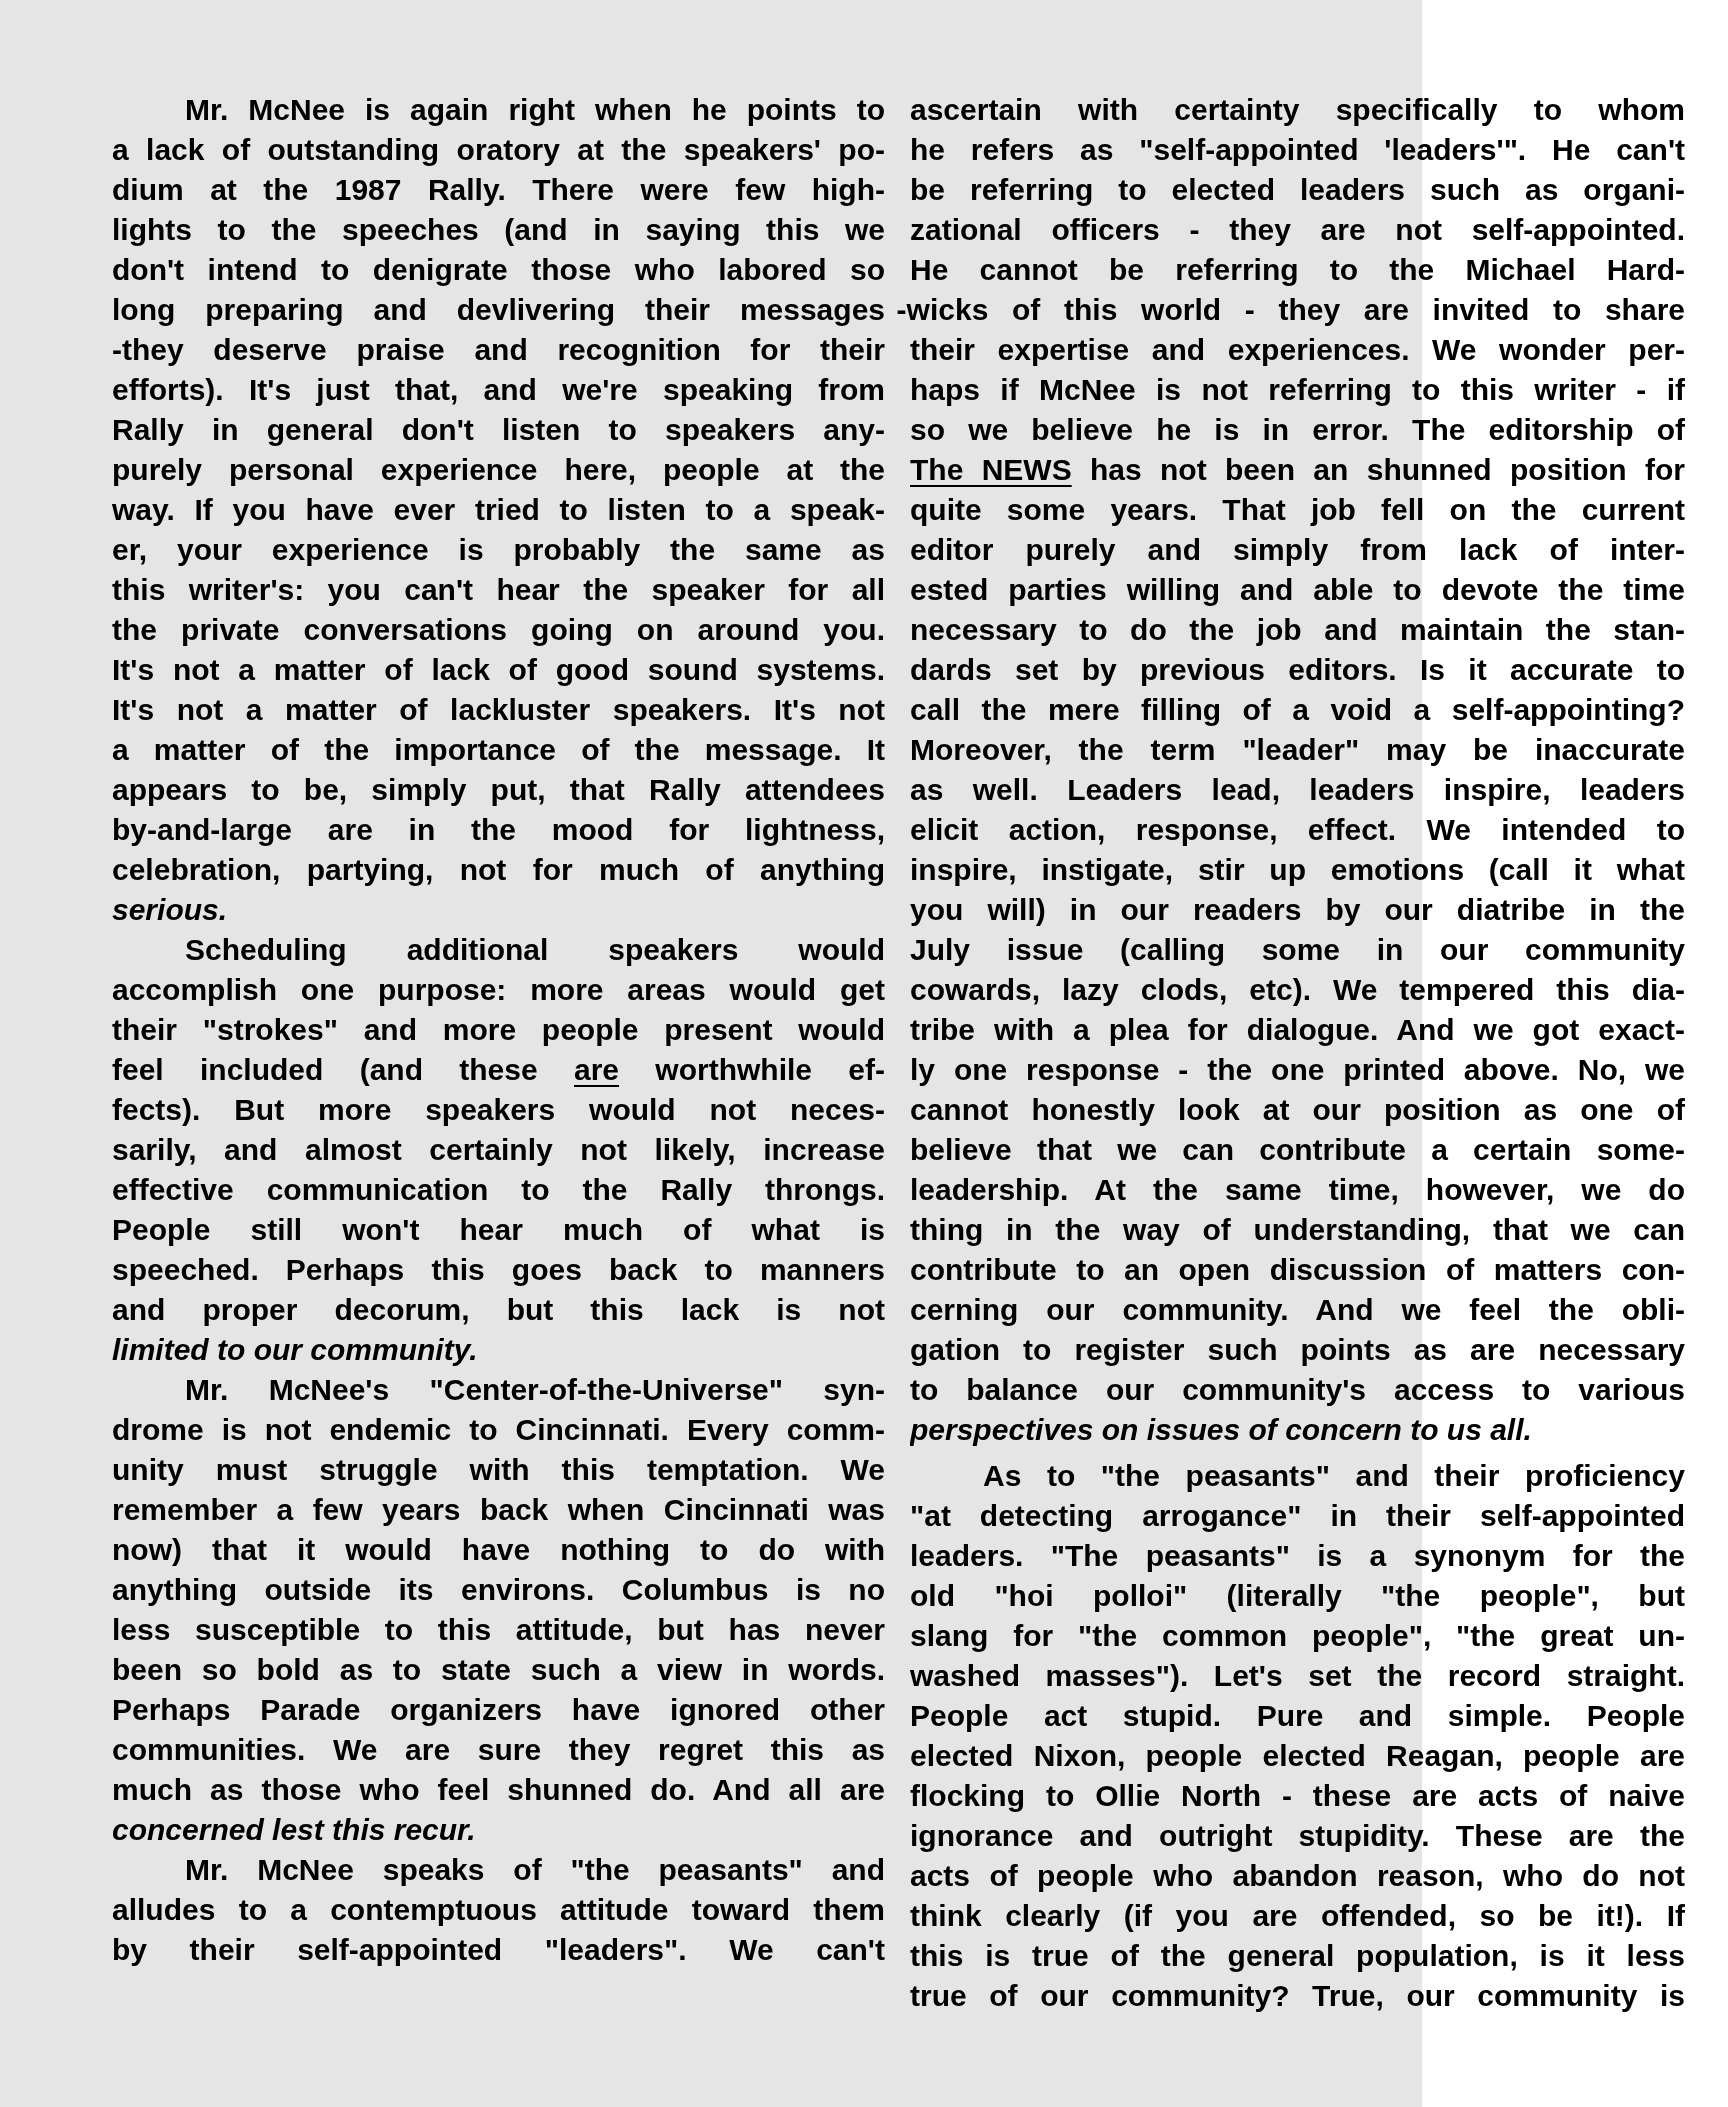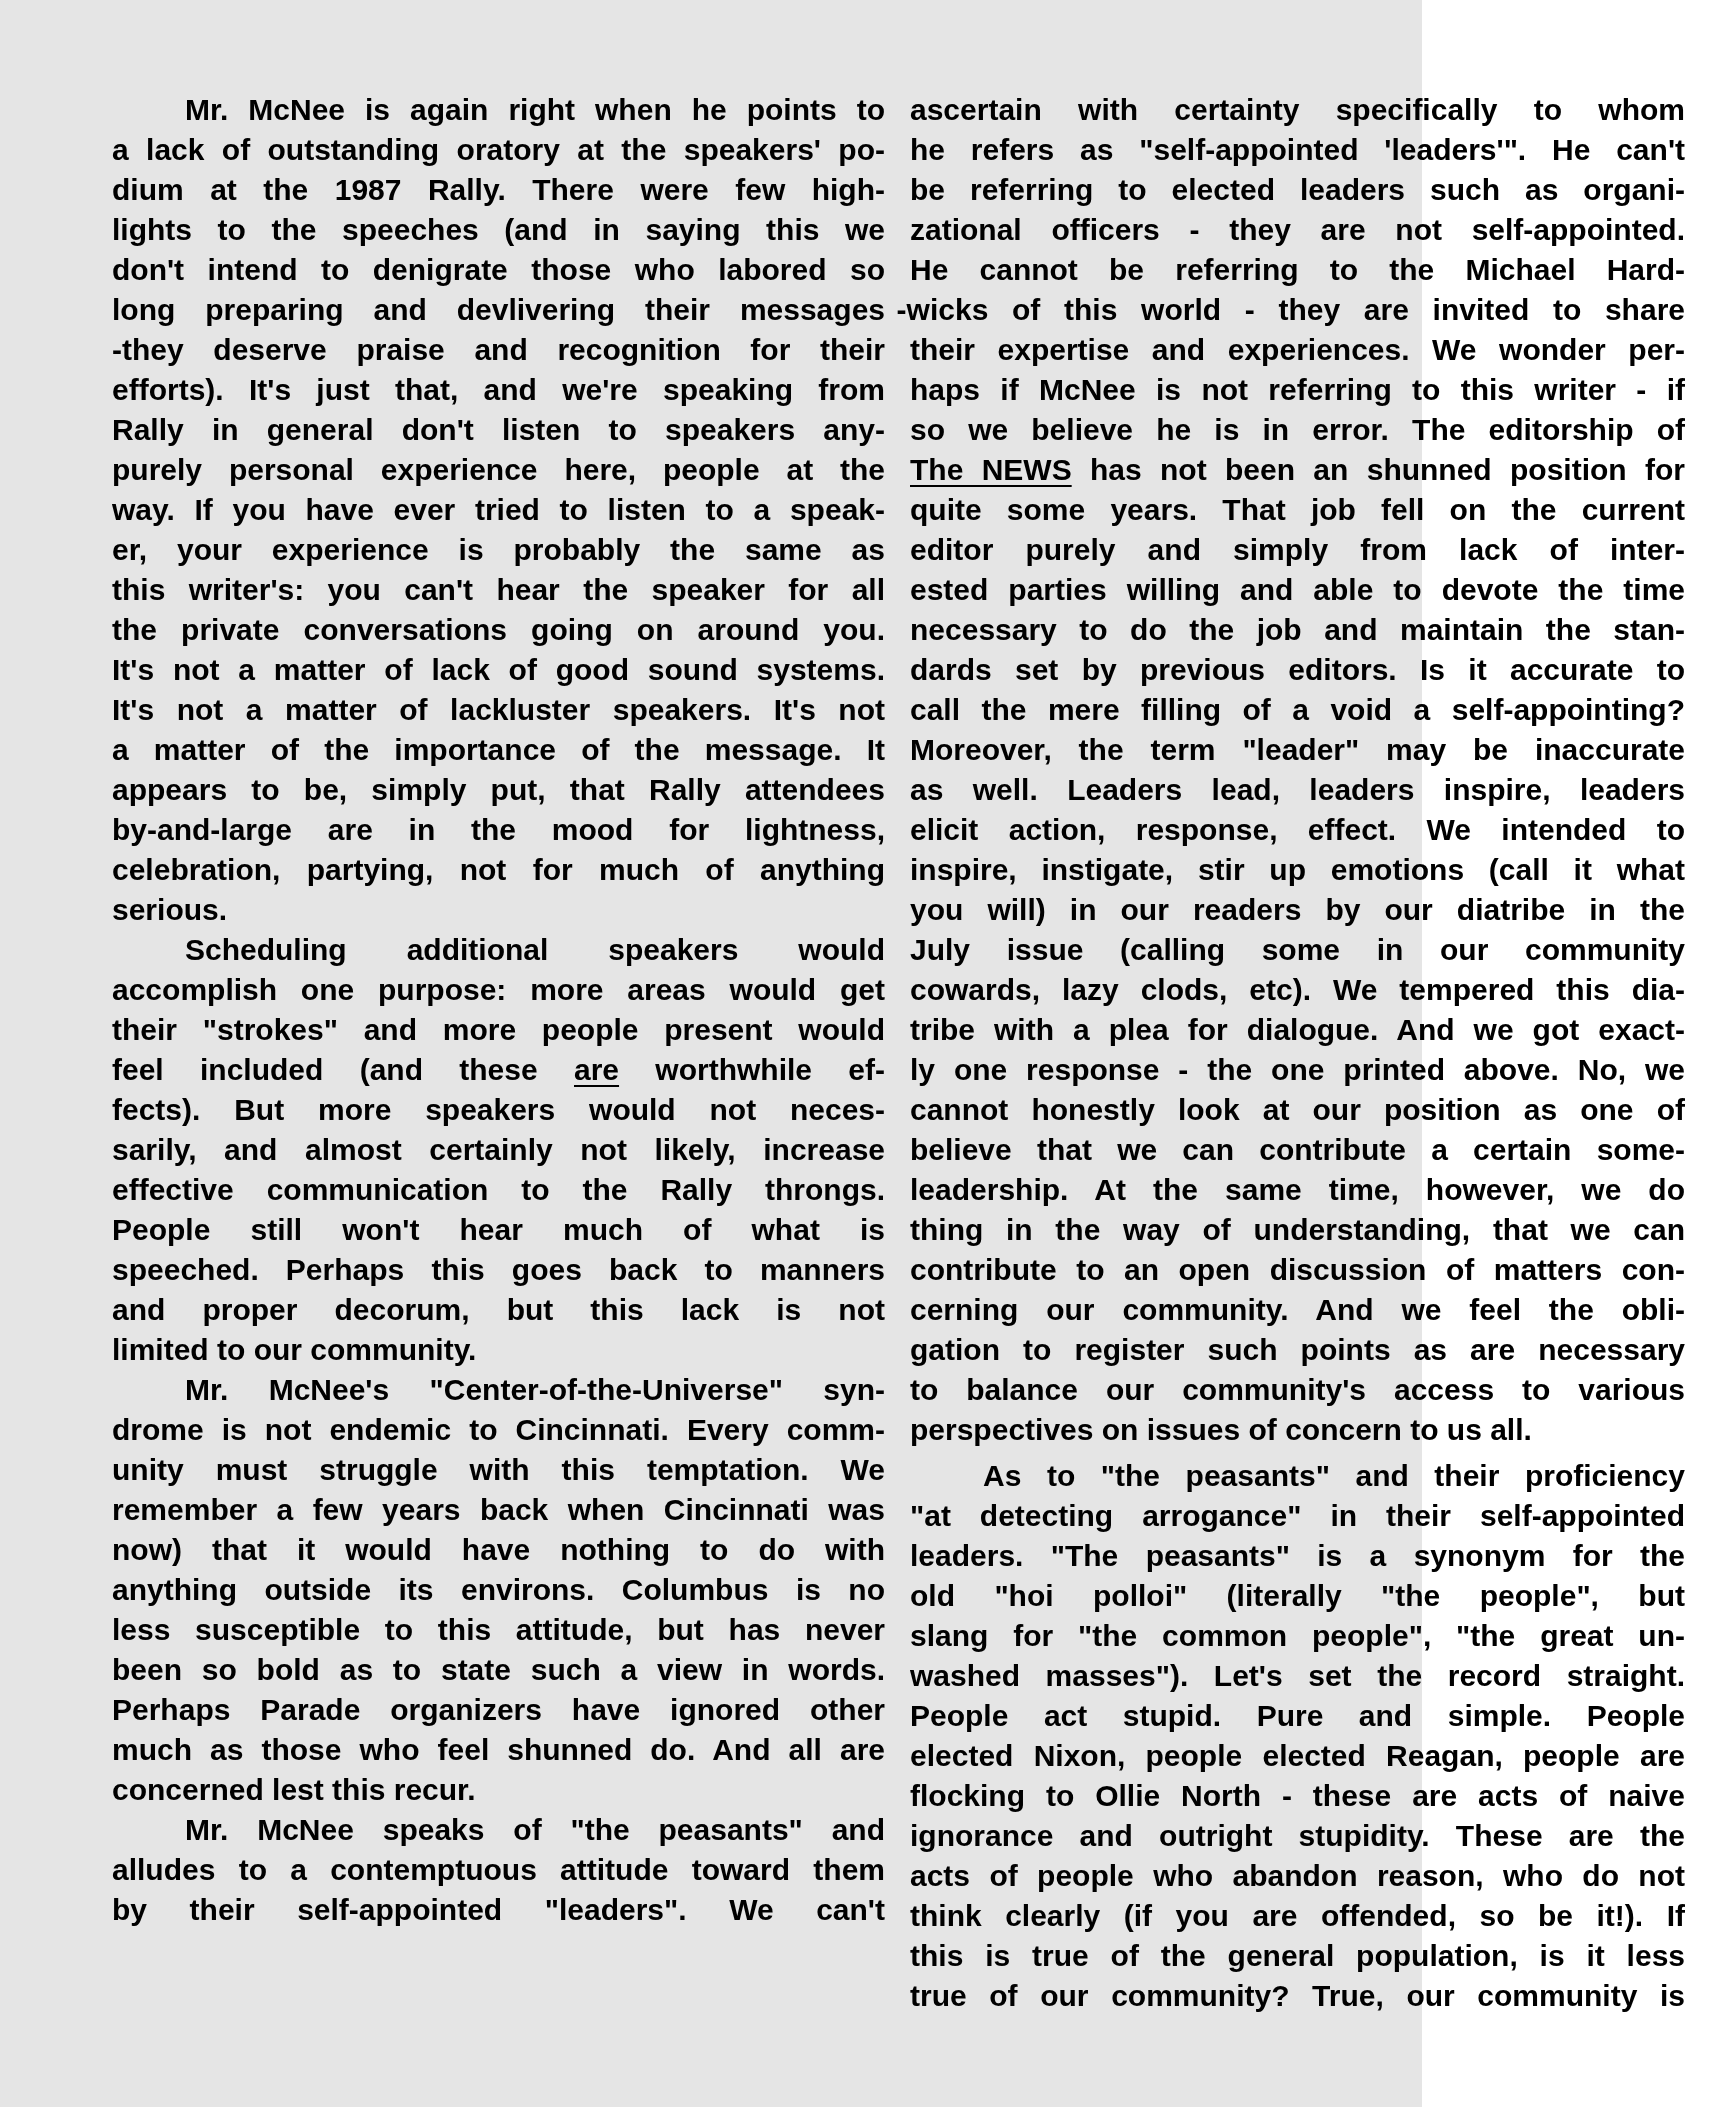--- a/index.html
+++ b/index.html
@@ -10,21 +10,21 @@
   .col-right { left:910px; width:775px; }
   .line {
     display:block; height:40px; line-height:40px;
     font-family:"Liberation Sans Narrow","Liberation Sans", sans-serif;
     font-weight:bold; font-size:30px; color:#000;
     white-space:nowrap; overflow:hidden;
     text-align:justify; text-align-last:justify;
     transform-origin:left center;
     letter-spacing:0px;
   }
-  .line.last { text-align-last:left; }
+  .line.last { text-align-last:left;font-style:italic; }
   .line.indent { padding-left:73px; }
   .line.outdent { margin-left:-13.4px; }
   .line.gap { margin-top:6px; }
   u { text-decoration:underline; text-underline-offset:4.9px; text-decoration-thickness:2.4px; }
 </style>
 </head>
 <body>
 
 <div class="page">
   <div class="col col-left" id="col-left">
@@ -62,20 +62,21 @@
       <span class="line last">limited to our community.</span>
       <span class="line indent">Mr. McNee's "Center-of-the-Universe" syn-</span>
       <span class="line">drome is not endemic to Cincinnati. Every comm-</span>
       <span class="line">unity must struggle with this temptation. We</span>
       <span class="line">remember a few years back when Cincinnati was</span>
       <span class="line">now) that it would have nothing to do with</span>
       <span class="line">anything outside its environs. Columbus is no</span>
       <span class="line">less susceptible to this attitude, but has never</span>
       <span class="line">been so bold as to state such a view in words.</span>
       <span class="line">Perhaps Parade organizers have ignored other</span>
+      <span class="line">communities. We are sure they regret this as</span>
       <span class="line">much as those who feel shunned do. And all are</span>
       <span class="line last">concerned lest this recur.</span>
       <span class="line indent">Mr. McNee speaks of "the peasants" and</span>
       <span class="line">alludes to a contemptuous attitude toward them</span>
       <span class="line">by their self-appointed "leaders".  We can't</span>
     </div>
   <div class="col col-right" id="col-right">
       <span class="line">ascertain with certainty specifically to whom</span>
       <span class="line">he refers as "self-appointed 'leaders'". He can't</span>
       <span class="line">be referring to elected leaders such as organi-</span>

